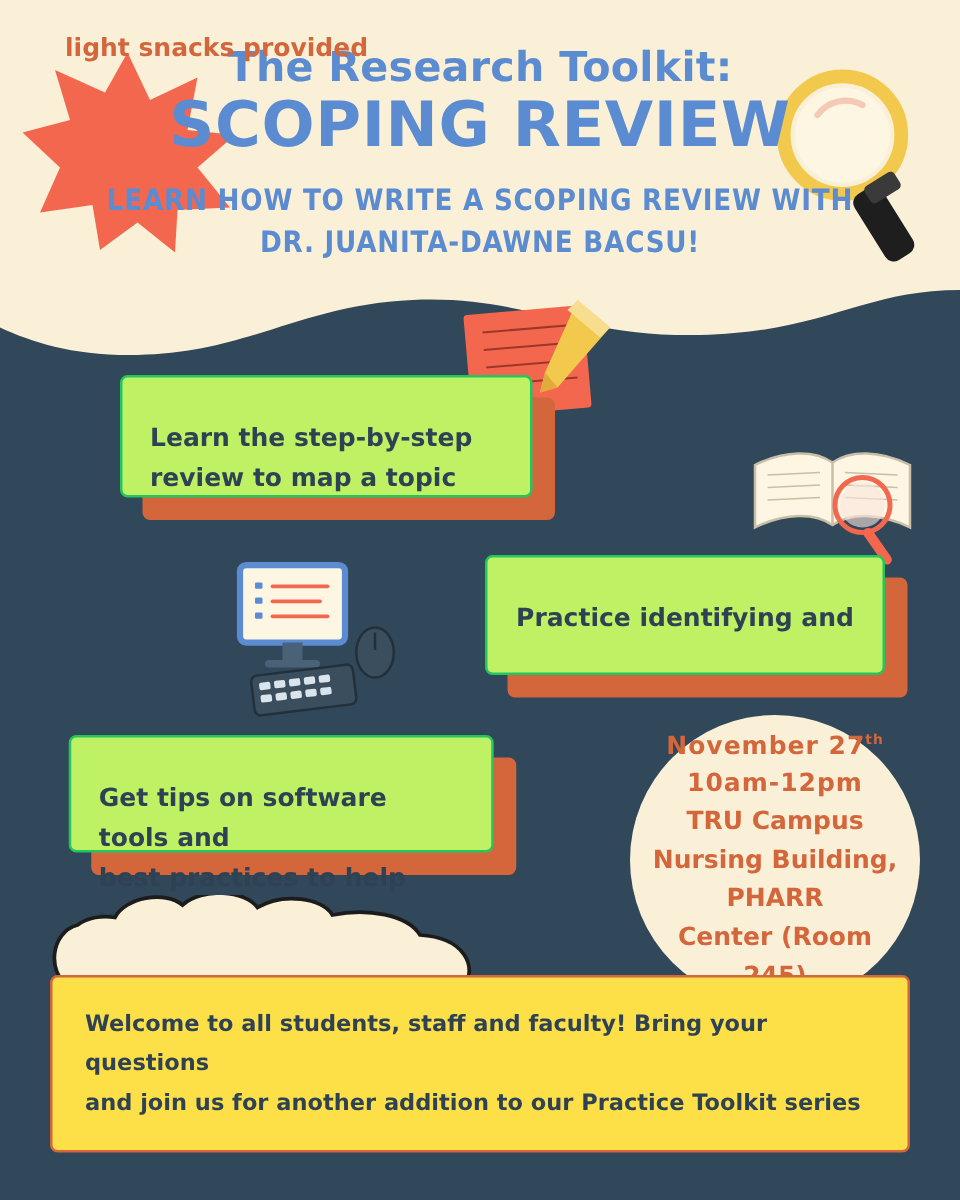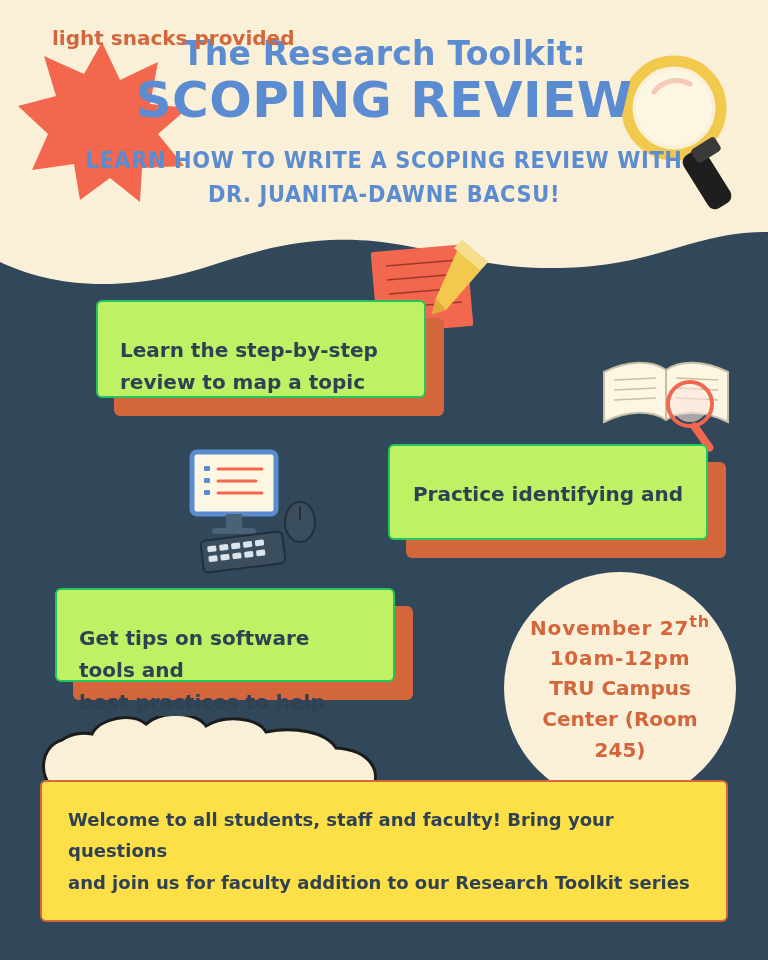--- a/index.html
+++ b/index.html
@@ -163,21 +163,21 @@
     text-align: center;
     color: #D4663C;
     font-family: "DejaVu Sans", sans-serif;
     font-weight: bold;
   }
   .details-when {
     font-size: 20px;
     line-height: 1.5;
     letter-spacing: 0.8px;
   }
-  .details-when sup { font-size: 16px; }
+  .details-when sup { font-size: 11px; }
   .details-where {
     font-size: 20px;
     line-height: 1.55;
     padding: 0 18px;
   }
 
   
   .footer-box {
     position: absolute;
     left: 40px;
@@ -338,22 +338,23 @@
 
   <div class="details-circle">
     <div class="details-when">
       <div>
         <span>November 27</span><sup>th</sup>
       </div>
       <div>10am-12pm</div>
     </div>
     <div class="details-where">
       <div>TRU Campus</div>
+      <div>Nursing Building, PHARR</div>
       <div>Center (Room 245)</div>
     </div>
   </div>
 
   <div class="footer-box">
     <div>Welcome to all students, staff and faculty! Bring your questions</div>
-    <div>and join us for faculty addition to our Research Toolkit series</div>
+    <div>and join us for another addition to our Practice Toolkit series</div>
   </div>
 
 </div>
 
 </body></html>

